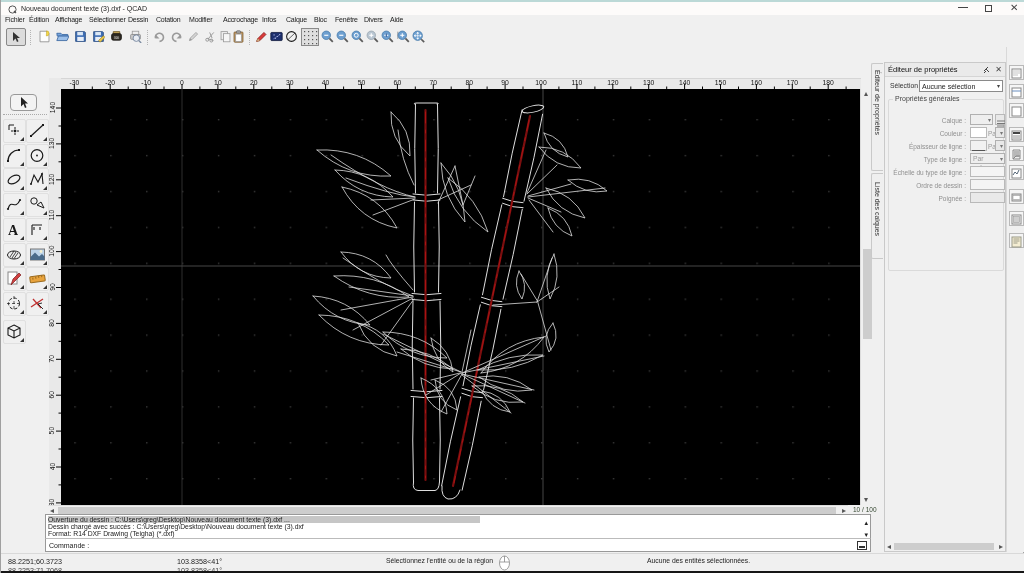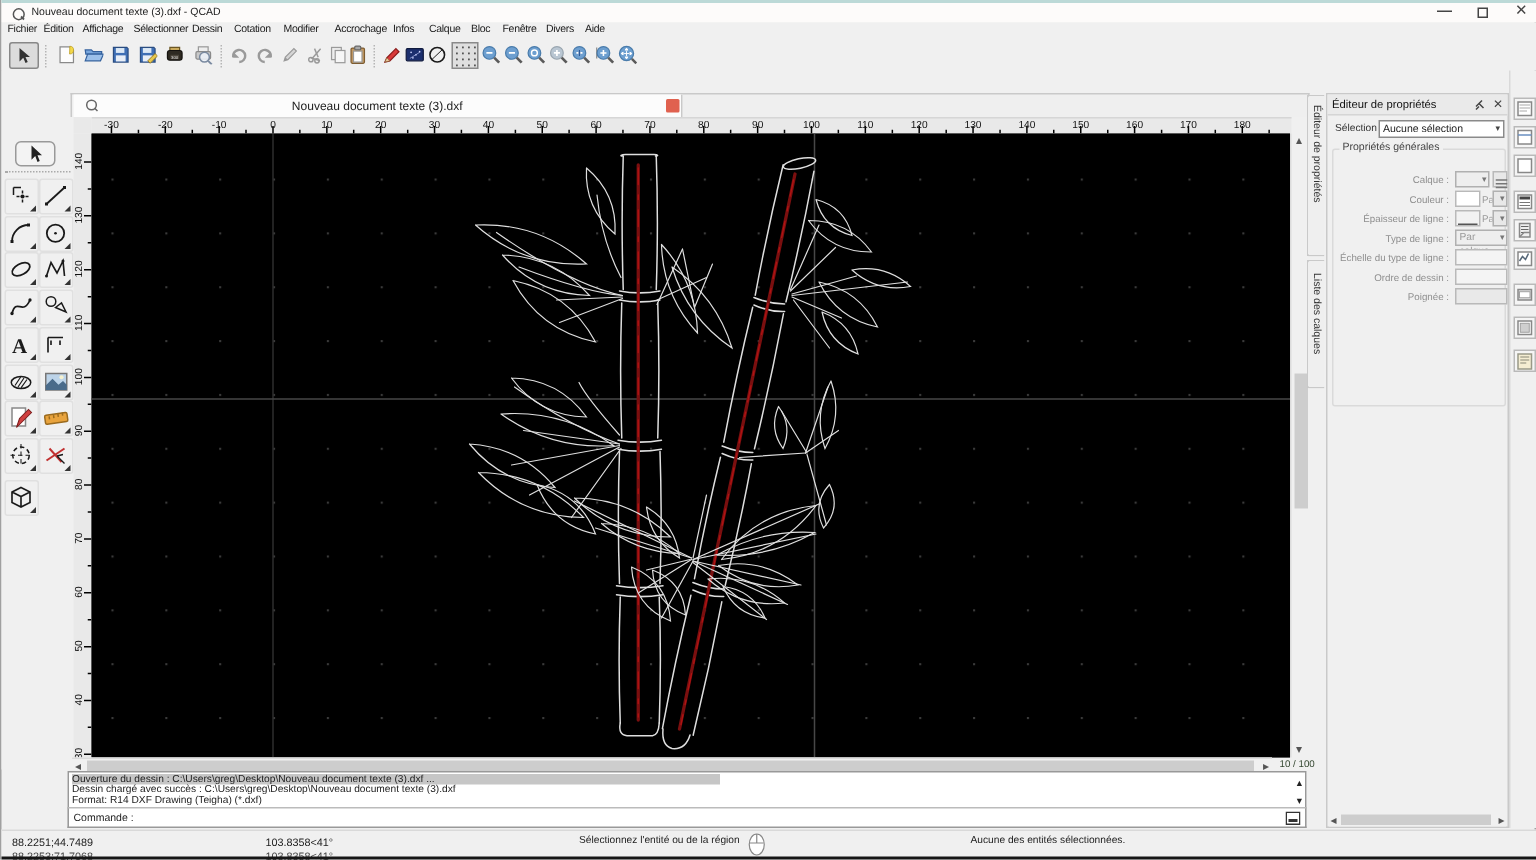--- a/index.html
+++ b/index.html
@@ -324,28 +324,20 @@
           <path d="M4,4 L12,13" stroke="#c03030" stroke-width="1.3"></path>
           <path d="M9,9 l5,5 M9,9 l4,-1" stroke="#1a1a1a" stroke-width="0.9"></path>
         </svg>
       </div>
 <div class="tool" style="left:2px;top:272.59999999999997px">
         <svg width="17" height="18" viewBox="0 0 17 18">
           <path d="M8,2 L14,5 V12 L8,15 L2,12 V5 z M2,5 L8,8 L14,5 M8,8 V15" fill="none" stroke="#1a1a1a" stroke-width="1.1"></path>
         </svg>
       </div>
     </div>
-<div id="tabbar">
- <div id="tab1">Nouveau document texte (3).dxf</div>
- <svg class="abs" style="left:9px;top:3px" width="9" height="9" viewBox="0 0 9 9">
-        <circle cx="4" cy="4" r="3.2" fill="none" stroke="#666" stroke-width="1"></circle>
-        <path d="M6,6 L8,8" stroke="#666" stroke-width="1"></path>
-      </svg>
- <div class="abs" style="left:396px;top:3px;width:9px;height:9px;background:#e0614f;border-radius:1px"></div>
-</div>
 <div id="hruler"></div>
 <div id="vruler"></div>
 <div id="rulcorner"></div>
 <div id="canvas"></div>
 <div class="abs" style="left:60px;top:78px;width:800px;height:11px">
       <svg width="800" height="11" style="position:absolute;left:0;top:0">
         <line x1="13.3" y1="6" x2="13.3" y2="11" stroke="#000" stroke-width="1"></line>
         <line x1="31.3" y1="8.5" x2="31.3" y2="11" stroke="#000" stroke-width="1"></line>
         <line x1="49.2" y1="6" x2="49.2" y2="11" stroke="#000" stroke-width="1"></line>
         <line x1="67.2" y1="8.5" x2="67.2" y2="11" stroke="#000" stroke-width="1"></line>
@@ -688,21 +680,21 @@
           <rect x="2" y="2" width="9" height="9" fill="#fff" stroke="#888"></rect>
           <rect x="3.5" y="3.5" width="6" height="6" fill="#cfcfcf" stroke="#999" stroke-width="0.6"></rect>
         </svg></div>
 <div class="rbtn" style="top:186px"><svg width="13" height="13" viewBox="0 0 13 13">
           <rect x="2" y="2" width="9" height="10" fill="#f4edd2" stroke="#998"></rect>
           <path d="M3.5,4 h6 M3.5,6 h6 M3.5,8 h4" stroke="#887" stroke-width="0.8"></path>
         </svg></div>
     </div>
 
 <div id="statusbar">
- <div class="cell" style="left:7px">88.2251;44.7489</div>
+ <div class="cell" style="left:7px">88.2251;60.3723</div>
  <div class="cell" style="left:176px">103.8358&lt;41°</div>
  <div class="cell" style="left:385px;font-size:6.8px">Sélectionnez l'entité ou de la région</div>
  <svg class="cell" style="left:497px;top:1px" width="13" height="16" viewBox="0 0 13 16">
         <ellipse cx="6.5" cy="8" rx="5" ry="7" fill="#fff" stroke="#888" stroke-width="0.8"></ellipse>
         <line x1="6.5" y1="1" x2="6.5" y2="7" stroke="#888" stroke-width="0.8"></line>
         <line x1="2" y1="7" x2="11" y2="7" stroke="#888" stroke-width="0.8"></line>
       </svg>
  <div class="cell" style="left:646px;font-size:6.8px">Aucune des entités sélectionnées.</div>
  <div class="cell" style="left:7px;top:12px;color:#444">88.2253;71.7068</div>
  <div class="cell" style="left:176px;top:12px;color:#444">103.8358&lt;41°</div>

